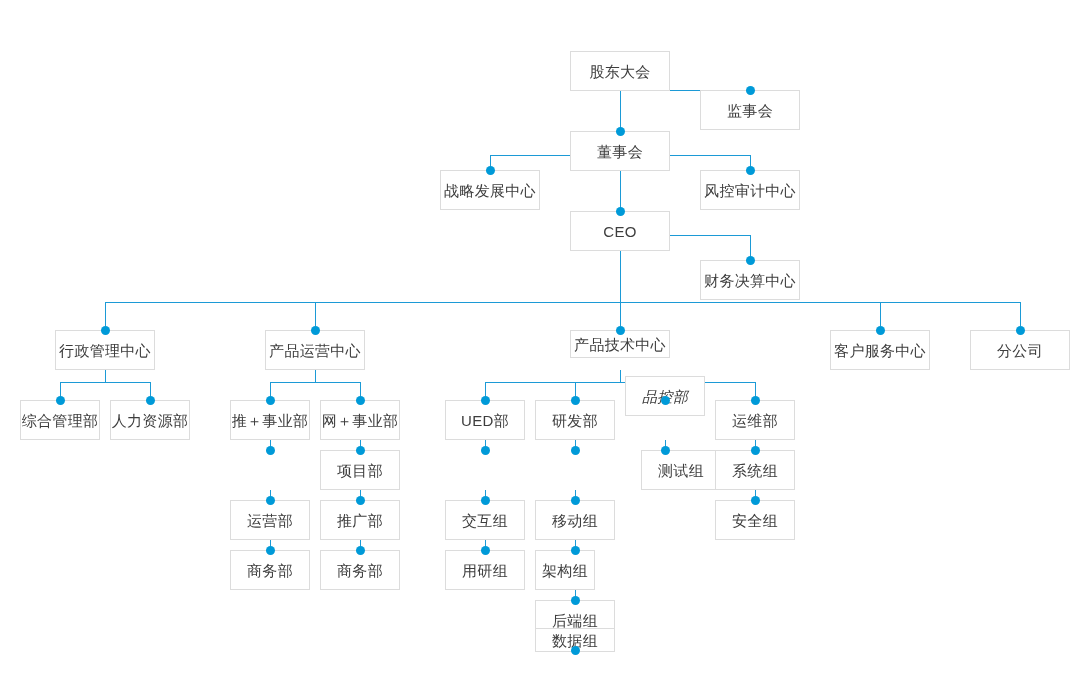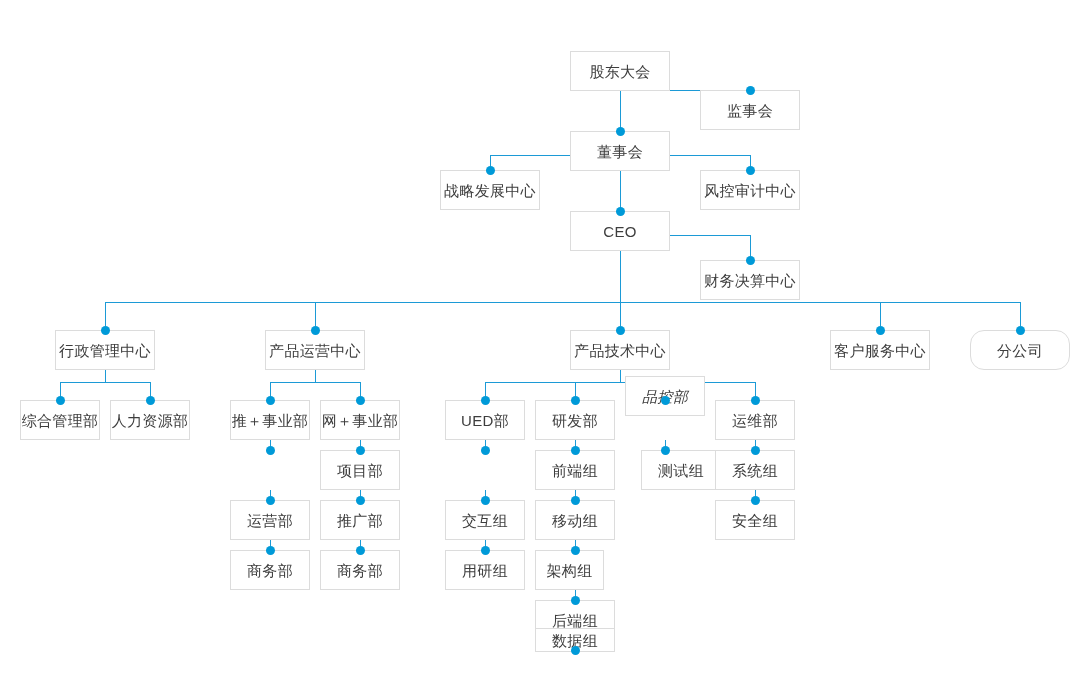--- a/index.html
+++ b/index.html
@@ -123,27 +123,27 @@
     </div>
     <div class="node" style="left: 700px; top: 260px; width: 100px; height: 40px;">
       <span class="node-label">财务决算中心</span>
     </div>
     <div class="node" style="left: 55px; top: 330px; width: 100px; height: 40px;">
       <span class="node-label">行政管理中心</span>
     </div>
     <div class="node" style="left: 265px; top: 330px; width: 100px; height: 40px;">
       <span class="node-label">产品运营中心</span>
     </div>
-    <div class="node" style="left: 570px; top: 330px; width: 100px; height: 40px;">
+    <div class="node" style="left: 570px; top: 330px; width: 100px; height: 28px;">
       <span class="node-label">产品技术中心</span>
     </div>
     <div class="node" style="left: 830px; top: 330px; width: 100px; height: 40px;">
       <span class="node-label">客户服务中心</span>
     </div>
-    <div class="node" style="left: 970px; top: 330px; width: 100px; height: 40px; border-radius: 14px;">
+    <div class="node" style="left: 970px; top: 330px; width: 100px; height: 40px;">
       <span class="node-label">分公司</span>
     </div>
     <div class="node" style="left: 20px; top: 400px; width: 80px; height: 40px;">
       <span class="node-label">综合管理部</span>
     </div>
     <div class="node" style="left: 110px; top: 400px; width: 80px; height: 40px;">
       <span class="node-label">人力资源部</span>
     </div>
     <div class="node" style="left: 230px; top: 400px; width: 80px; height: 40px;">
       <span class="node-label">推＋事业部</span>
@@ -171,42 +171,39 @@
     </div>
     <div class="node" style="left: 535px; top: 400px; width: 80px; height: 40px;">
       <span class="node-label">研发部</span>
     </div>
     <div class="node" style="left: 625px; top: 376px; width: 80px; height: 40px; font-style: italic;">
       <span class="node-label">品控部</span>
     </div>
     <div class="node" style="left: 715px; top: 400px; width: 80px; height: 40px;">
       <span class="node-label">运维部</span>
     </div>
-    <div class="node" style="left: 535px; top: 450px; width: 80px; height: 40px;">
-      <span class="node-label">前端组</span>
-    </div>
     <div class="node" style="left: 625px; top: 450px; width: 80px; height: 40px; margin-left: 16px;">
       <span class="node-label">测试组</span>
     </div>
     <div class="node" style="left: 715px; top: 450px; width: 80px; height: 40px;">
       <span class="node-label">系统组</span>
     </div>
     <div class="node" style="left: 445px; top: 500px; width: 80px; height: 40px;">
       <span class="node-label">交互组</span>
     </div>
     <div class="node" style="left: 535px; top: 500px; width: 80px; height: 40px;">
       <span class="node-label">移动组</span>
     </div>
     <div class="node" style="left: 715px; top: 500px; width: 80px; height: 40px;">
       <span class="node-label">安全组</span>
     </div>
     <div class="node" style="left: 445px; top: 550px; width: 80px; height: 40px;">
       <span class="node-label">用研组</span>
     </div>
-    <div class="node" style="left: 535px; top: 550px; width: 69px; height: 40px;">
+    <div class="node" style="left: 535px; top: 550px; width: 60px; height: 40px;">
       <span class="node-label">架构组</span>
     </div>
     <div class="node" style="left: 535px; top: 600px; width: 80px; height: 40px;">
       <span class="node-label">后端组</span>
     </div>
     <div class="node" style="left: 535px; top: 628px; width: 80px; height: 24px; justify-content: center;">
       <span class="node-label">数据组</span>
     </div>
     <div class="dot" style="left: 745.5px; top: 85.5px;"></div>
     <div class="dot" style="left: 615.5px; top: 126.5px;"></div>

